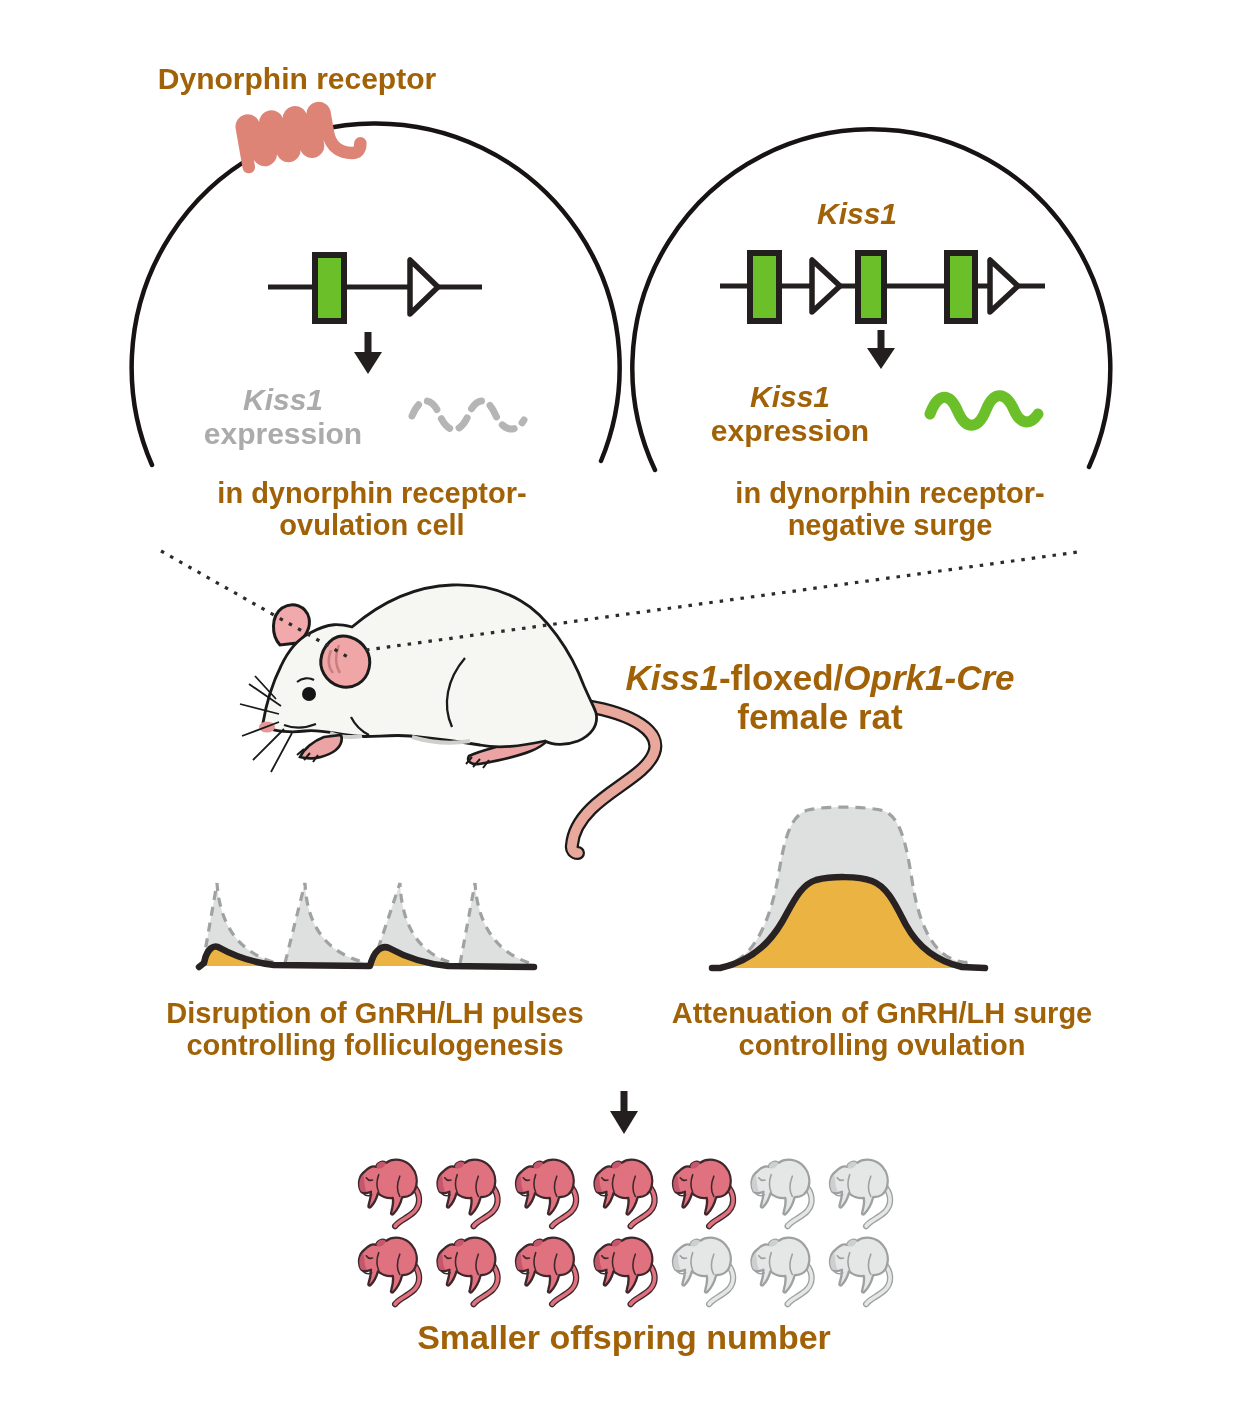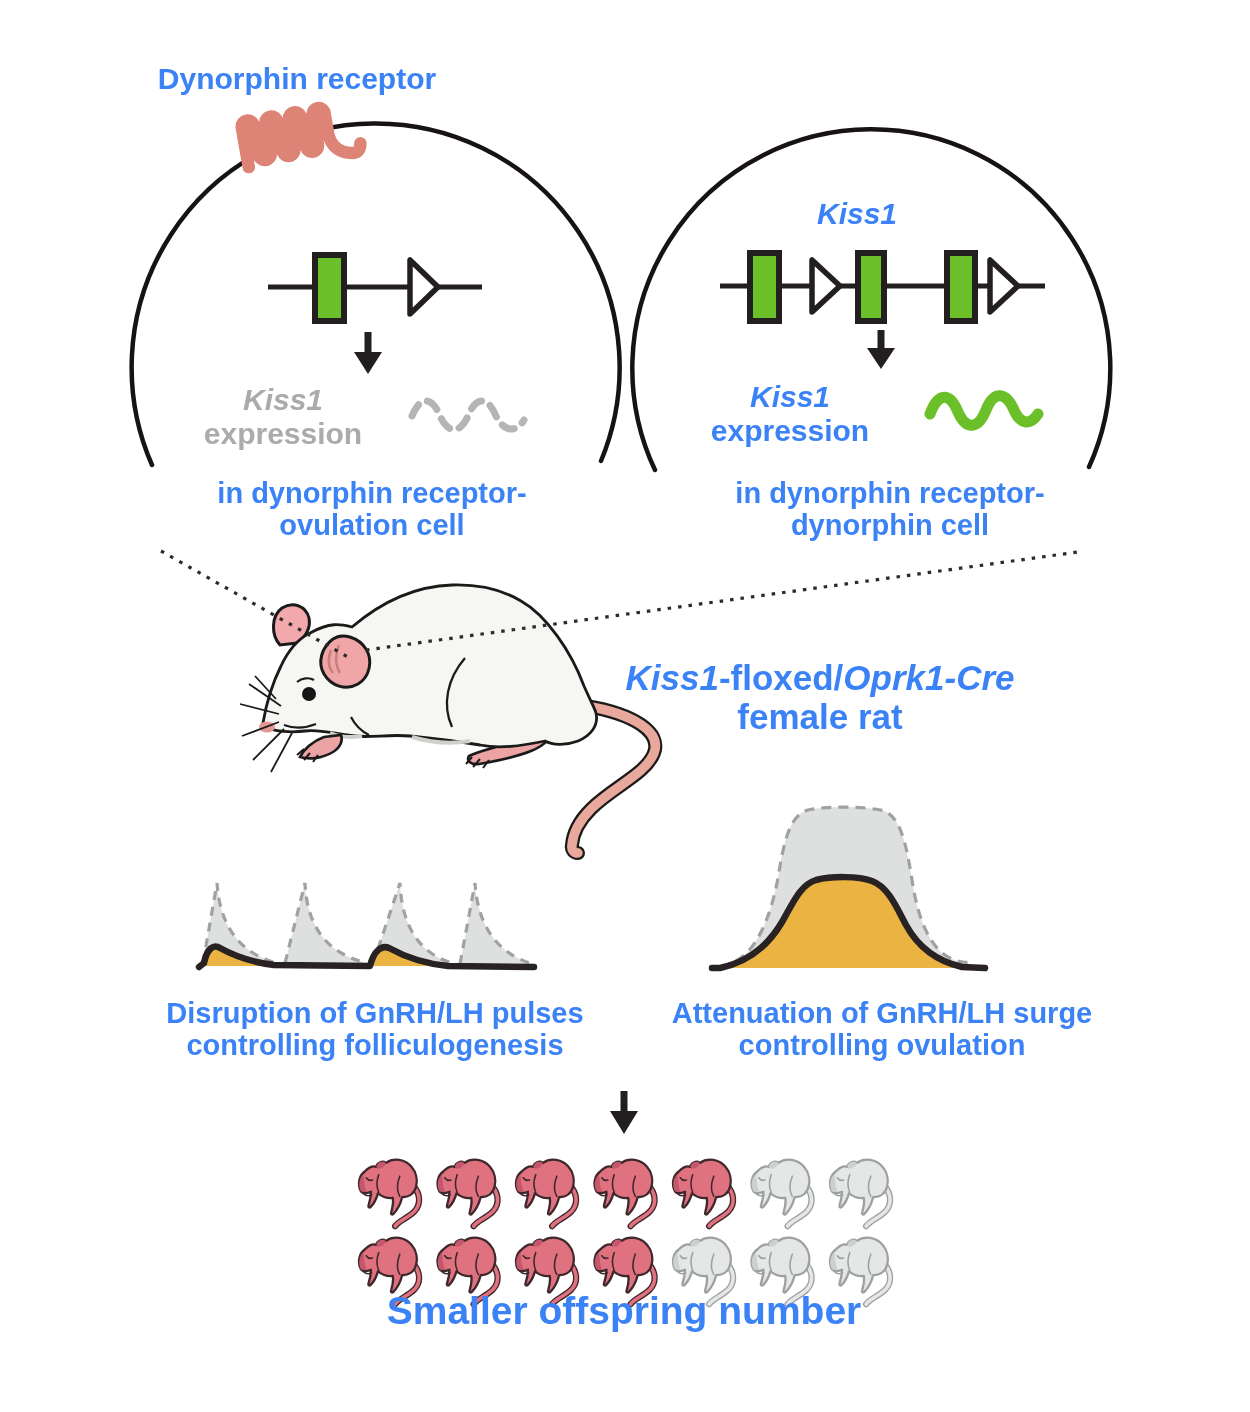--- a/index.html
+++ b/index.html
@@ -1,19 +1,19 @@
 <!DOCTYPE html>
 <html><head>
 <meta charset="utf-8">
 <style>
   html,body{margin:0;padding:0;background:#fff;}
   body{width:1250px;height:1412px;position:relative;font-family:"Liberation Sans",sans-serif;overflow:hidden;}
   .stage{position:absolute;left:0;top:0;width:1250px;height:1412px;}
   svg.gfx{position:absolute;left:0;top:0;}
-  .txt{position:absolute;font-weight:700;color:#3b82f6;text-align:center;line-height:1.12;white-space:nowrap;}
+  .txt{position:absolute;font-weight:700;color:#a16207;text-align:center;line-height:1.12;white-space:nowrap;}
   .txt div{white-space:nowrap;}
   .i{font-style:italic;}
   .muted{color:#ABABAB;}
   
   .pup path{stroke-linejoin:round;}
   .pup-line{fill:none;stroke-width:2;stroke-linecap:round;}
   .pup-tail-u,.pup-tail-o{fill:none;stroke-linecap:round;}
   .pup-tail-u{stroke-width:8;}
   .pup-tail-o{stroke-width:4.6;}
   .pup-shade{stroke:none;}
@@ -318,37 +318,37 @@
   <div>expression</div>
 </div>
 
 <div class="txt" style="left:122px;top:477px;width:500px;font-size:29px;">
   <div>in dynorphin receptor-</div>
   <div>ovulation cell</div>
 </div>
 
 <div class="txt" style="left:640px;top:477px;width:500px;font-size:29px;">
   <div>in dynorphin receptor-</div>
-  <div>dynorphin cell</div>
+  <div>negative surge</div>
 </div>
 
 <div class="txt" style="left:620px;top:658px;width:400px;font-size:35px;">
   <div>
     <span class="i">Kiss1</span><span>-floxed/</span><span class="i">Oprk1-Cre</span>
   </div>
   <div>female rat</div>
 </div>
 
 <div class="txt" style="left:125px;top:997px;width:500px;font-size:29px;">
   <div>Disruption of GnRH/LH pulses</div>
   <div>controlling folliculogenesis</div>
 </div>
 
 <div class="txt" style="left:632px;top:997px;width:500px;font-size:29px;">
   <div>Attenuation of GnRH/LH surge</div>
   <div>controlling ovulation</div>
 </div>
 
-<div class="txt" style="left:374px;top:1289px;width:500px;font-size:39px;">
+<div class="txt" style="left:374px;top:1318px;width:500px;font-size:34px;">
   <span>Smaller offspring number</span>
 </div>
 
 </div>
 
 </body></html>

